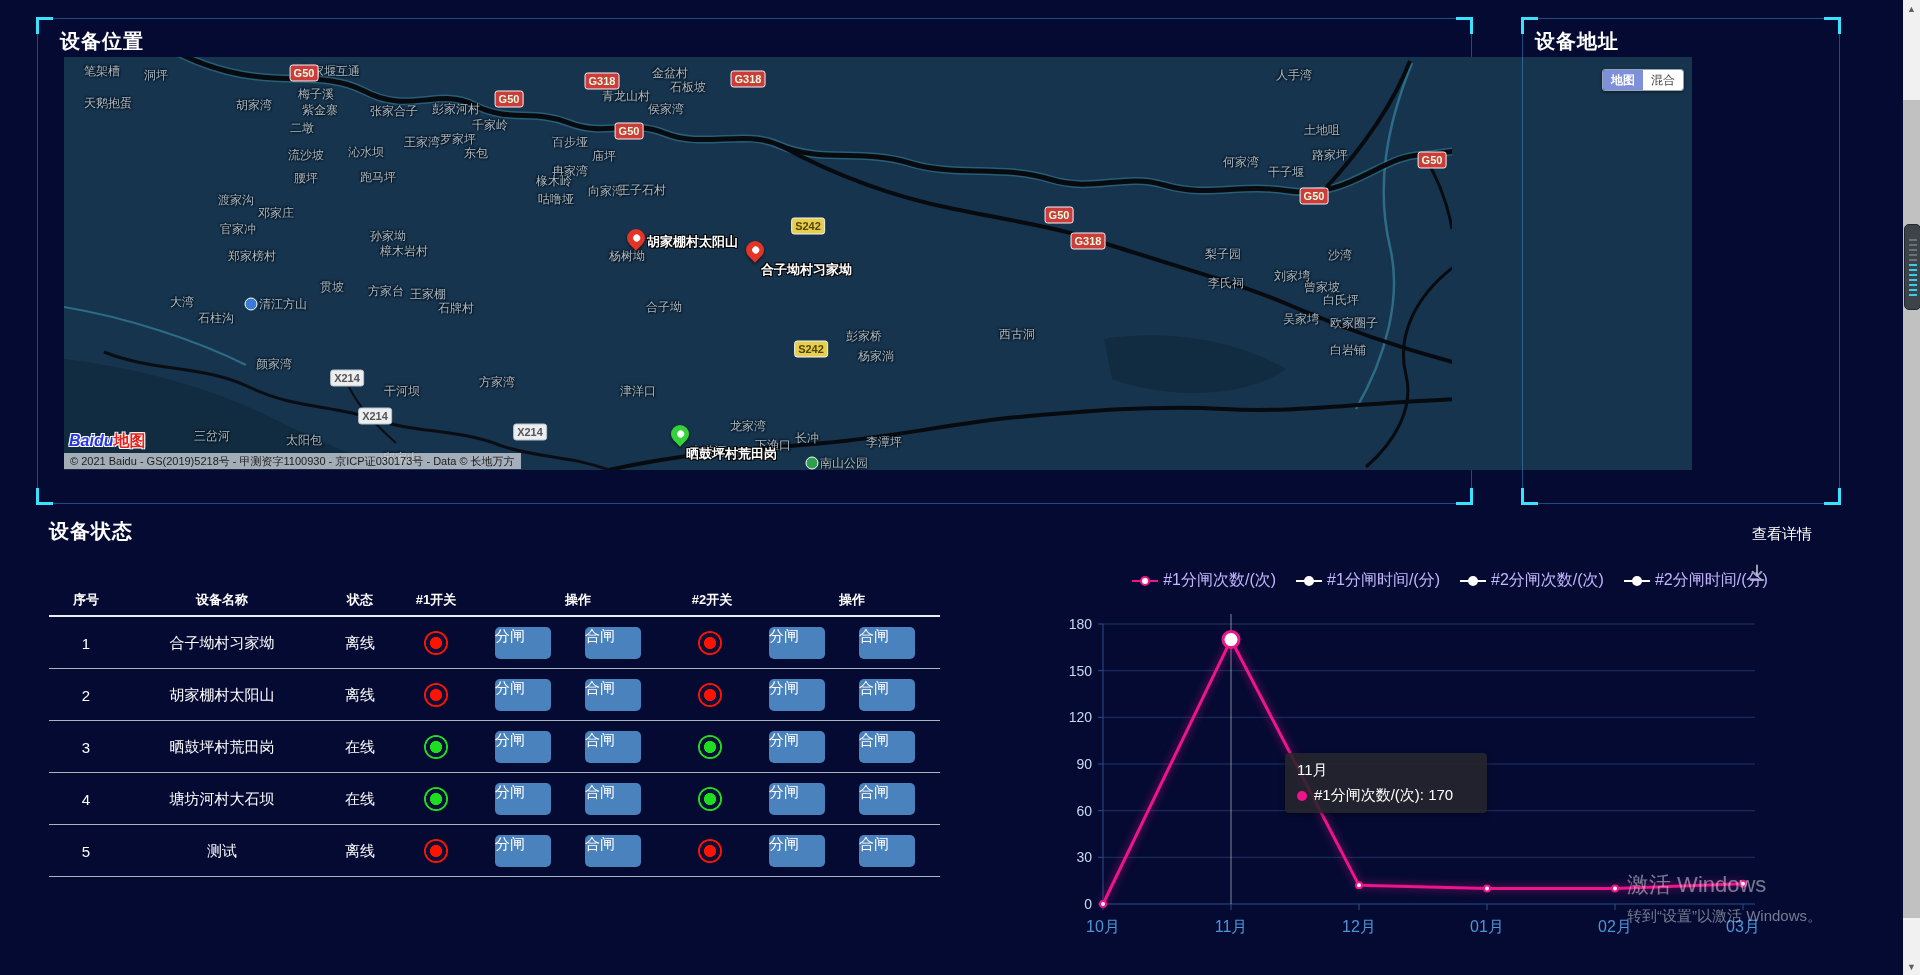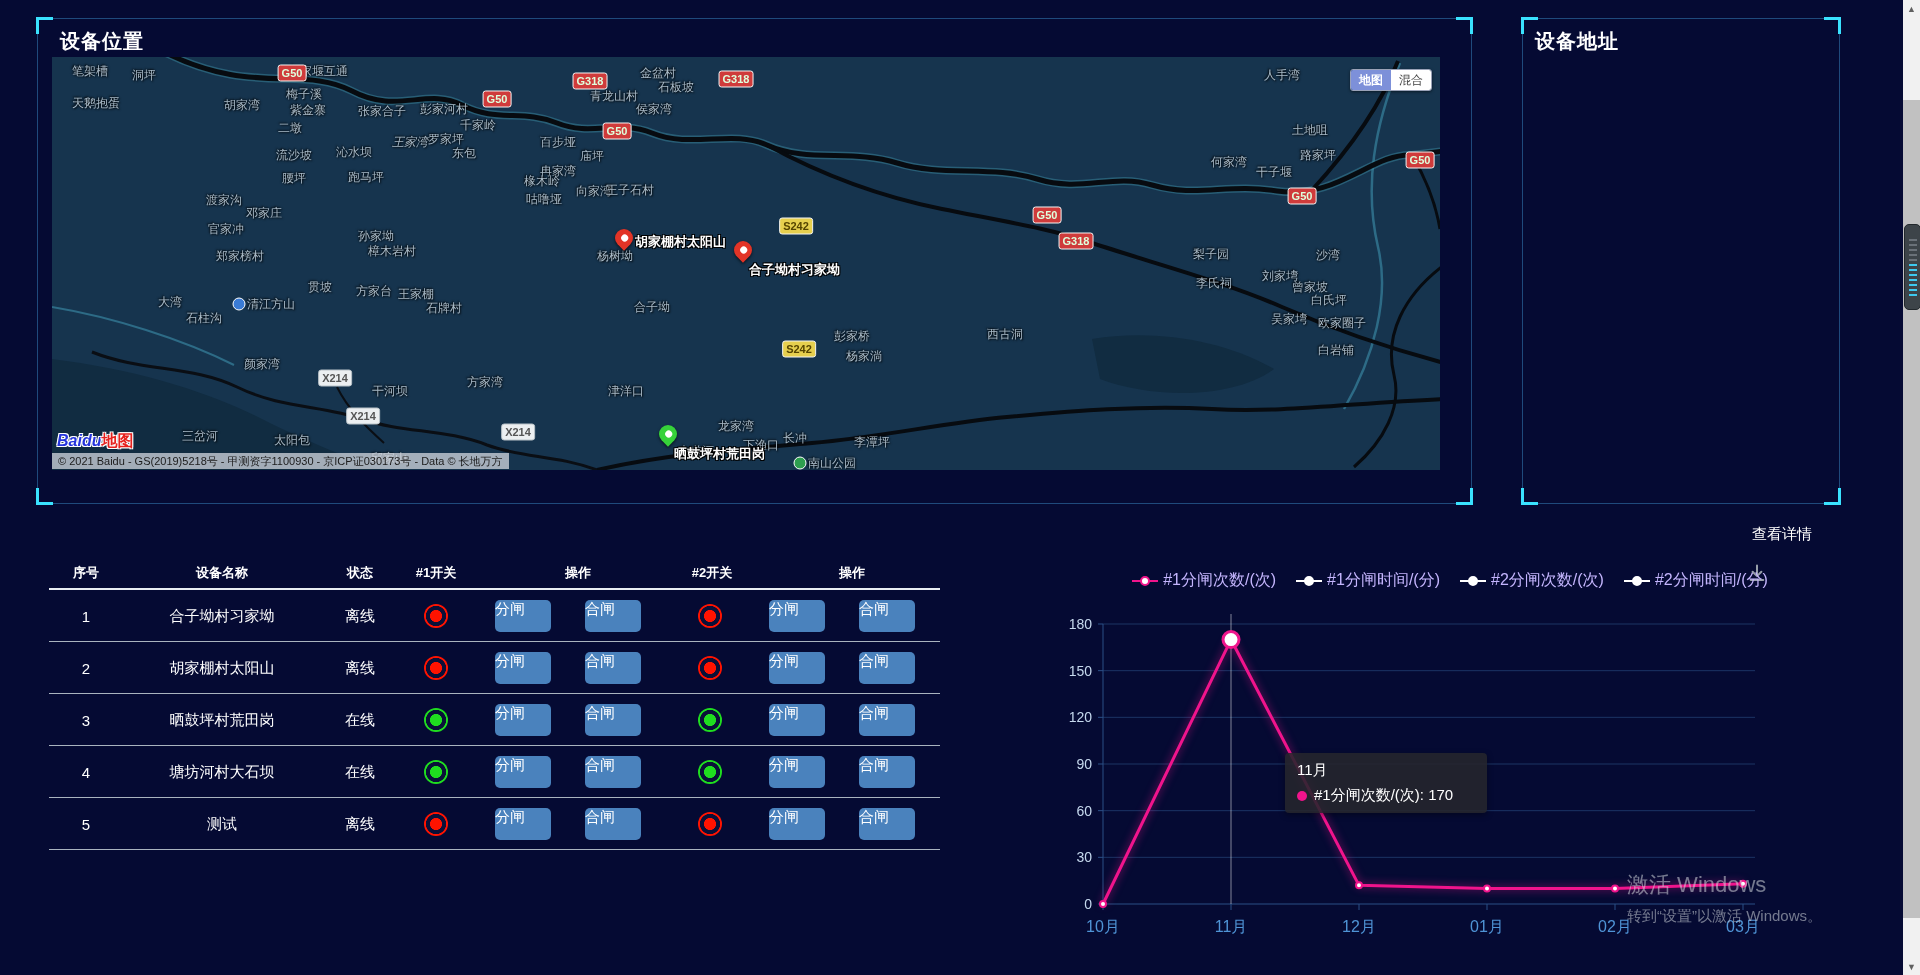--- a/index.html
+++ b/index.html
@@ -8,21 +8,21 @@
   
   .panel{position:absolute;border:1px solid rgba(70,170,235,.40)}
   .cr{position:absolute;width:14px;height:14px;border:3px solid #3ae2ff}
   .cr.tl{top:-2px;left:-2px;border-right:none;border-bottom:none}
   .cr.tr{top:-2px;right:-2px;border-left:none;border-bottom:none}
   .cr.bl{bottom:-2px;left:-2px;border-right:none;border-top:none}
   .cr.br{bottom:-2px;right:-2px;border-left:none;border-top:none}
   .panel-title{position:absolute;left:22px;top:9px;font-size:20px;font-weight:bold;letter-spacing:1px}
   .sec-title{font-size:20px;font-weight:bold;letter-spacing:1px}
   
-  #map{position:absolute;left:14px;top:38px;width:1388px;height:413px;background:#16344e;overflow:hidden;cursor:grab}
+  #map{position:absolute;left:26px;top:38px;width:1628px;height:413px;background:#16344e;overflow:hidden;cursor:grab}
   #map svg{position:absolute;left:0;top:0}
   .map-label{position:absolute;transform:translate(-50%,-50%);font-size:12px;color:#a9bac7;white-space:nowrap;
              text-shadow:1px 1px 2px rgba(0,0,0,.9),-1px -1px 2px rgba(0,0,0,.9)}
   .badge{position:absolute;transform:translate(-50%,-50%);font-size:11px;font-weight:bold;line-height:15px;
          padding:0 3px;border-radius:3px;white-space:nowrap}
   .badge.g{background:#cf3b3b;color:#dfffdD;border:1px solid #f4f4f4}
   .badge.s{background:#e6cf4e;color:#554400;border:1px solid #f4f4f4}
   .badge.x{background:#eceff1;color:#555;border:1px solid #b9c2c8}
   .pin{position:absolute;width:18px;height:18px;border-radius:50% 50% 50% 0;transform:rotate(-45deg);
        box-shadow:-1px 1px 3px rgba(0,0,0,.6);cursor:pointer}
@@ -131,21 +131,21 @@
         <div class="map-label" style="left: 92px; top: 18px;">洞坪</div>
         <div class="map-label" style="left: 44px; top: 46px;">天鹅抱蛋</div>
         <div class="map-label" style="left: 172px; top: 48px; padding-left: 36px;">胡家湾</div>
         <div class="map-label" style="left: 266px; top: 14px;">高家堰互通</div>
         <div class="map-label" style="left: 252px; top: 37px;">梅子溪</div>
         <div class="map-label" style="left: 256px; top: 53px;">紫金寨</div>
         <div class="map-label" style="left: 238px; top: 71px;">二墩</div>
         <div class="map-label" style="left: 330px; top: 54px;">张家合子</div>
         <div class="map-label" style="left: 392px; top: 52px;">彭家河村</div>
         <div class="map-label" style="left: 426px; top: 68px;">千家岭</div>
-        <div class="map-label" style="left: 358px; top: 85px; font-style: italic;">王家湾</div>
+        <div class="map-label" style="left: 358px; top: 85px;">王家湾</div>
         <div class="map-label" style="left: 394px; top: 82px;">罗家坪</div>
         <div class="map-label" style="left: 412px; top: 96px;">东包</div>
         <div class="map-label" style="left: 242px; top: 98px;">流沙坡</div>
         <div class="map-label" style="left: 302px; top: 95px;">沁水坝</div>
         <div class="map-label" style="left: 242px; top: 121px;">腰坪</div>
         <div class="map-label" style="left: 314px; top: 120px;">跑马坪</div>
         <div class="map-label" style="left: 172px; top: 143px;">渡家沟</div>
         <div class="map-label" style="left: 212px; top: 156px;">邓家庄</div>
         <div class="map-label" style="left: 174px; top: 172px;">官家冲</div>
         <div class="map-label" style="left: 188px; top: 199px;">郑家榜村</div>
@@ -245,20 +245,21 @@
 
 <div class="panel" style="left:1522px;top:18px;width:316px;height:484px">
   <span class="cr tl"></span>
   <span class="cr tr"></span>
   <span class="cr bl"></span>
   <span class="cr br"></span>
   <div class="panel-title" style="left:12px">设备地址</div>
 </div>
 
 <div id="status-section">
+  <div class="sec-title">设备状态</div>
   <div class="tbl">
     <div class="hdr-row">
         <div class="cell" style="left: 37px;">序号</div>
         <div class="cell" style="left: 173px;">设备名称</div>
         <div class="cell" style="left: 311px;">状态</div>
         <div class="cell" style="left: 387px;">#1开关</div>
         <div class="cell" style="left: 529px;">操作</div>
         <div class="cell" style="left: 663px;">#2开关</div>
         <div class="cell" style="left: 803px;">操作</div>
       </div>

